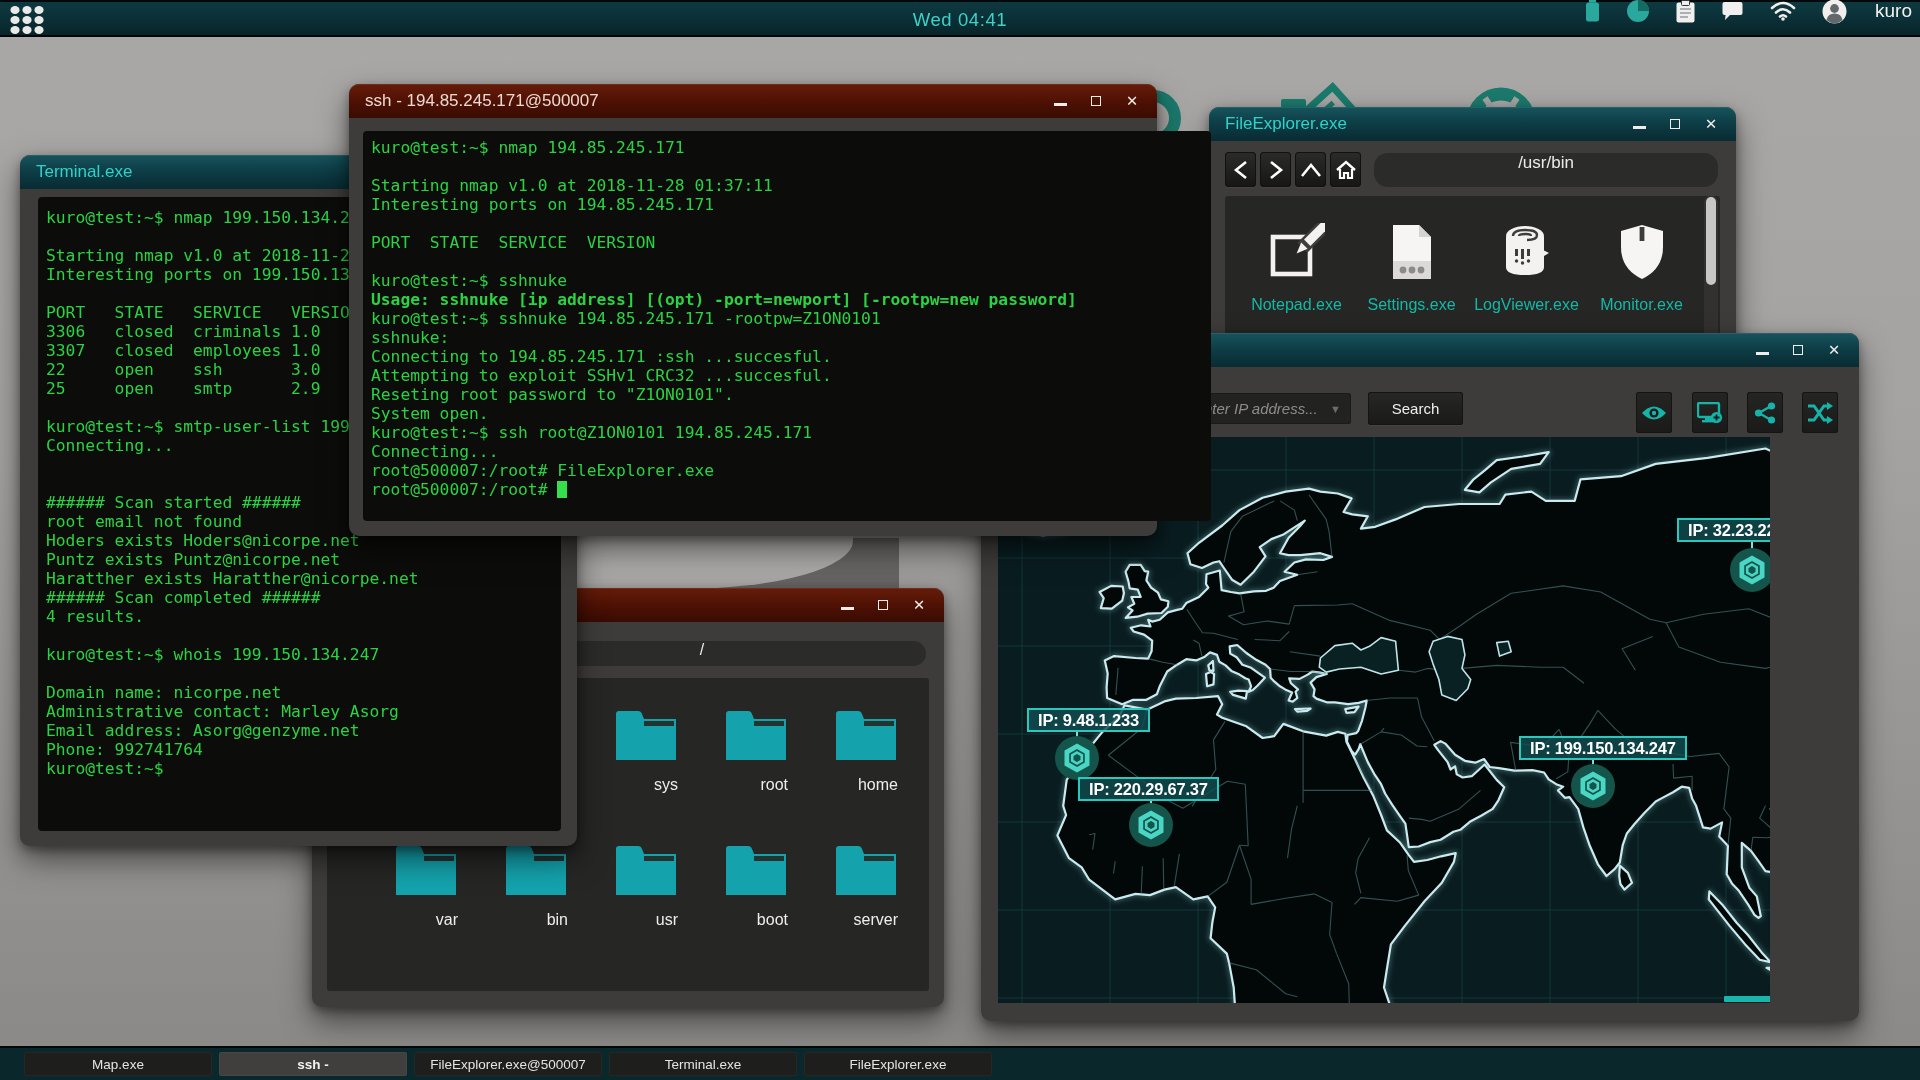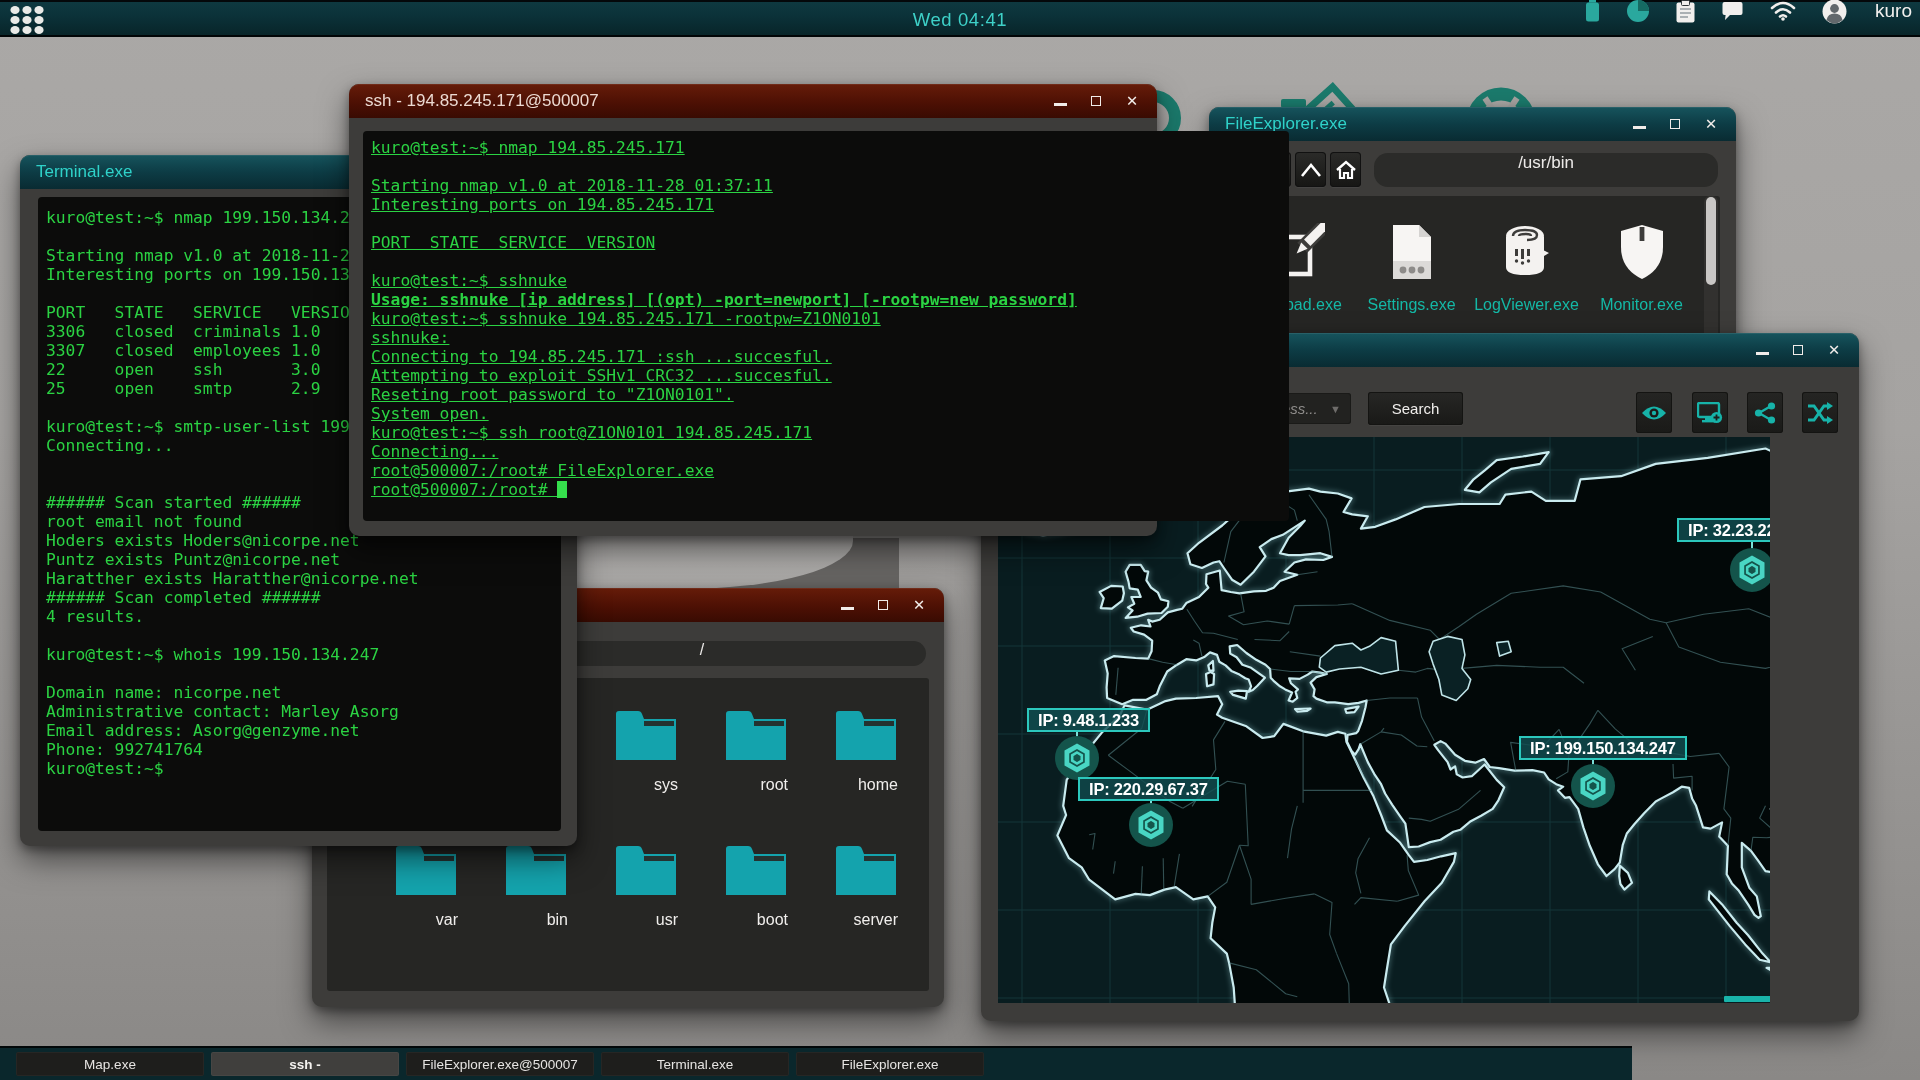--- a/index.html
+++ b/index.html
@@ -11,23 +11,23 @@
   #topbar { position:absolute; left:0; top:0; width:1920px; height:37px; z-index:40;
             background:linear-gradient(180deg,#0e3940 0%,#0b3138 45%,#082529 100%);
             border-top:2px solid #04080a; border-bottom:2px solid #010506; }
   #clock { position:absolute; left:0; right:0; top:7px; text-align:center;
            color:#3ed1c8; font-size:18.5px; letter-spacing:.6px; }
   #appgrid { position:absolute; left:9px; top:3px; }
   #tb-right { position:absolute; right:8px; top:0; height:18px; display:flex; align-items:center; gap:26px; }
   #tb-user { color:#f2f0ee; font-size:19px; margin-left:2px; }
 
   
-  #taskbar { position:absolute; left:0; bottom:0; width:1632px; height:34px; z-index:40;
+  #taskbar { position:absolute; left:0; bottom:0; width:1920px; height:34px; z-index:40;
              background:#0a272c; border-top:2px solid #020809; display:flex; align-items:center;
-             padding-left:16px; gap:7px; }
+             padding-left:24px; gap:7px; }
   .task-btn { width:188px; height:24px; background:#1e1e1c; border-radius:2px; color:#e6e4e2;
               font-size:13.5px; display:flex; align-items:center; justify-content:center;
               box-shadow:inset 0 0 0 1px rgba(255,255,255,.04); }
   .task-btn.active { background:#403f3d; font-weight:bold; color:#f4f2f0; }
 
   
   .window { position:absolute; background:#3d3c3a; border-radius:10px;
             box-shadow:0 14px 30px rgba(0,0,0,.5), 0 4px 10px rgba(0,0,0,.35); }
   .titlebar { position:absolute; left:0; top:0; right:0; height:34px; border-radius:10px 10px 0 0;
               display:flex; align-items:center; padding:0 16px; }
@@ -617,21 +617,21 @@
     <div class="winbtns">
       <span class="wbtn">
           <span class="g-min"></span>
         </span>
       <span class="wbtn">
           <span class="g-max"></span>
         </span>
       <span class="wbtn">✕</span>
     </div>
   </div>
-  <div class="termbox" style="left:14px; top:47px; width:926px; height:390px;text-decoration:underline;">
+  <div class="termbox" style="left:14px; top:47px; width:848px; height:390px;">
     <div class="inner" style="padding-top:7px;">
 
     <div class="tline"><span>kuro@test:~$ nmap 194.85.245.171</span></div>
         <div class="tline"><span></span></div>
         <div class="tline"><span>Starting nmap v1.0 at 2018-11-28 01:37:11</span></div>
         <div class="tline"><span>Interesting ports on 194.85.245.171</span></div>
         <div class="tline"><span></span></div>
         <div class="tline"><span>PORT  STATE  SERVICE  VERSION</span></div>
         <div class="tline"><span></span></div>
         <div class="tline"><span>kuro@test:~$ sshnuke</span></div>

